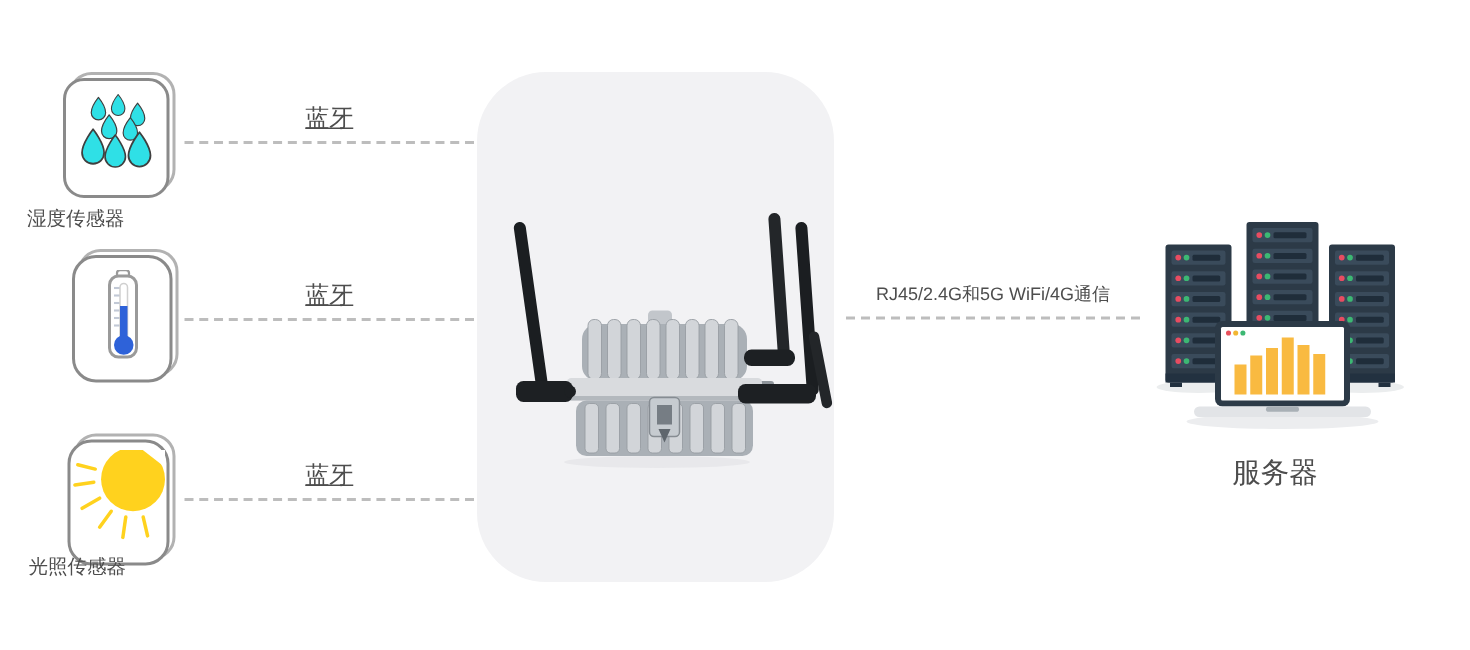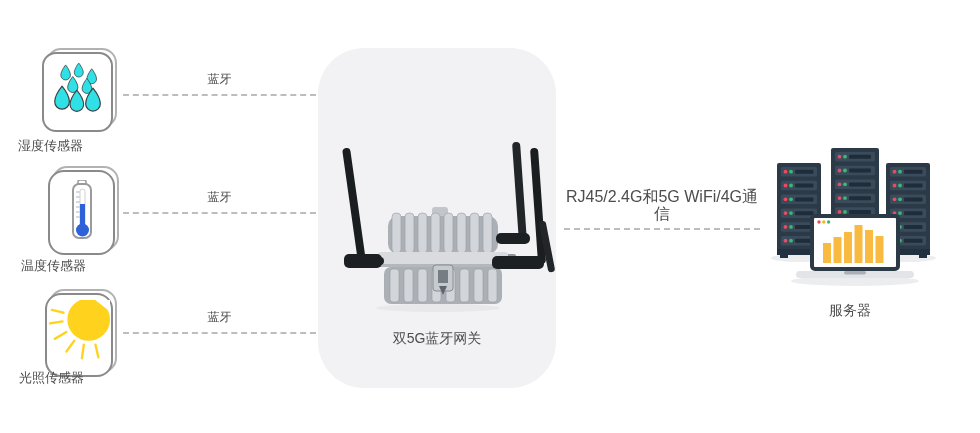--- a/index.html
+++ b/index.html
@@ -15,41 +15,41 @@
   .sensor-card{
     position:absolute;background:#ffffff;border:2px solid #8a8a8a;
     border-radius:15px;box-sizing:border-box;
     display:flex;align-items:center;justify-content:center;
   }
   .sensor-label{
     position:absolute;font-size:13px;color:#4d4d4d;text-align:left;width:120px;
   }
   
   .link{position:absolute;left:123px;width:193px;text-align:center;}
-  .link-label{display:block;font-size:12px;color:#4d4d4d;line-height:19px;}
+  .link-label{display:block;font-size:16px;color:#4d4d4d;line-height:19px;text-decoration:underline;}
   .link-dash{height:0;border-top:2px dashed #bdbdbd;margin-top:5px;}
   
   .hub-card{
     position:absolute;left:318px;top:48px;width:238px;height:340px;
     background:#f2f2f4;border-radius:46px;
   }
   .hub-label{
     position:absolute;left:318px;top:330px;width:238px;text-align:center;
     font-size:14px;color:#4d4d4d;
   }
   .gw-svg{position:absolute;left:332px;top:134px;}
   
   .uplink{position:absolute;left:564px;top:188px;width:196px;text-align:center;}
-  .uplink-label{display:block;font-size:16px;color:#4d4d4d;line-height:17px;}
+  .uplink-label{display:block;font-size:12px;color:#4d4d4d;line-height:17px;}
   .uplink-dash{height:0;border-top:2px dashed #bdbdbd;margin-top:6px;}
   
   .server-svg{position:absolute;left:765px;top:140px;}
   .server-label{
     position:absolute;left:790px;top:302px;width:120px;text-align:center;
-    font-size:14px;color:#4d4d4d;
+    font-size:19px;color:#4d4d4d;
   }
 </style>
 </head>
 <body>
 
 <div class="canvas">
 
   <div class="ghost" style="left:46px;top:48px;width:71px;height:80px;"></div>
   <div class="sensor-card" style="left:42px;top:52px;width:71px;height:80px;border-radius:14px;">
     <svg width="58" height="62" viewBox="0 0 60 64">
@@ -78,21 +78,20 @@
         <line x1="16" y1="22" x2="21" y2="22"></line>
           <line x1="16" y1="27" x2="21" y2="27"></line>
         <line x1="16" y1="32" x2="21" y2="32"></line>
           <line x1="16" y1="37" x2="21" y2="37"></line>
       </g>
       <rect x="20" y="9" width="5" height="38" rx="2.5" fill="#ffffff" stroke="#d0d0d0" stroke-width="1"></rect>
       <rect x="20" y="24" width="5" height="24" fill="#2e62d9"></rect>
       <circle cx="22.5" cy="50" r="6.5" fill="#2e62d9"></circle>
     </svg>
   </div>
-  <div class="sensor-label" style="left:21px;top:257px;">温度传感器</div>
 
   <div class="ghost" style="left:49px;top:289px;width:68px;height:84px;"></div>
   <div class="sensor-card" style="left:45px;top:293px;width:68px;height:84px;border-radius:16px;">
     <svg width="62" height="70" viewBox="0 0 64 72">
       <g stroke="#ffd21e" stroke-width="2.4" stroke-linecap="round">
         <line x1="49" y1="46" x2="52" y2="59"></line>
         <line x1="37" y1="46" x2="35" y2="60"></line>
         <line x1="27" y1="42" x2="19" y2="53"></line>
         <line x1="19" y1="33" x2="7" y2="40"></line>
         <line x1="15" y1="22" x2="2" y2="24"></line>
@@ -170,21 +169,20 @@
       <path d="M107,152 L115,152 L111,161 Z" fill="#5f666d"></path>
     </g>
 
     <g fill="#1d2023">
       <rect x="12" y="120" width="38" height="14" rx="5"></rect>
       <circle cx="48" cy="127" r="4"></circle>
       <rect x="164" y="99" width="34" height="11" rx="5"></rect>
       <rect x="160" y="122" width="52" height="13" rx="5"></rect>
     </g>
   </svg>
-  <div class="hub-label">双5G蓝牙网关</div>
 
   <div class="uplink">
     <span class="uplink-label">RJ45/2.4G和5G WiFi/4G通信</span>
     <div class="uplink-dash"></div>
   </div>
 
   <svg class="server-svg" width="180" height="148" viewBox="0 0 180 148">
     <ellipse cx="34" cy="118" rx="28" ry="4" fill="#ebedee"></ellipse>
     <ellipse cx="143" cy="118" rx="28" ry="4" fill="#ebedee"></ellipse>
 

